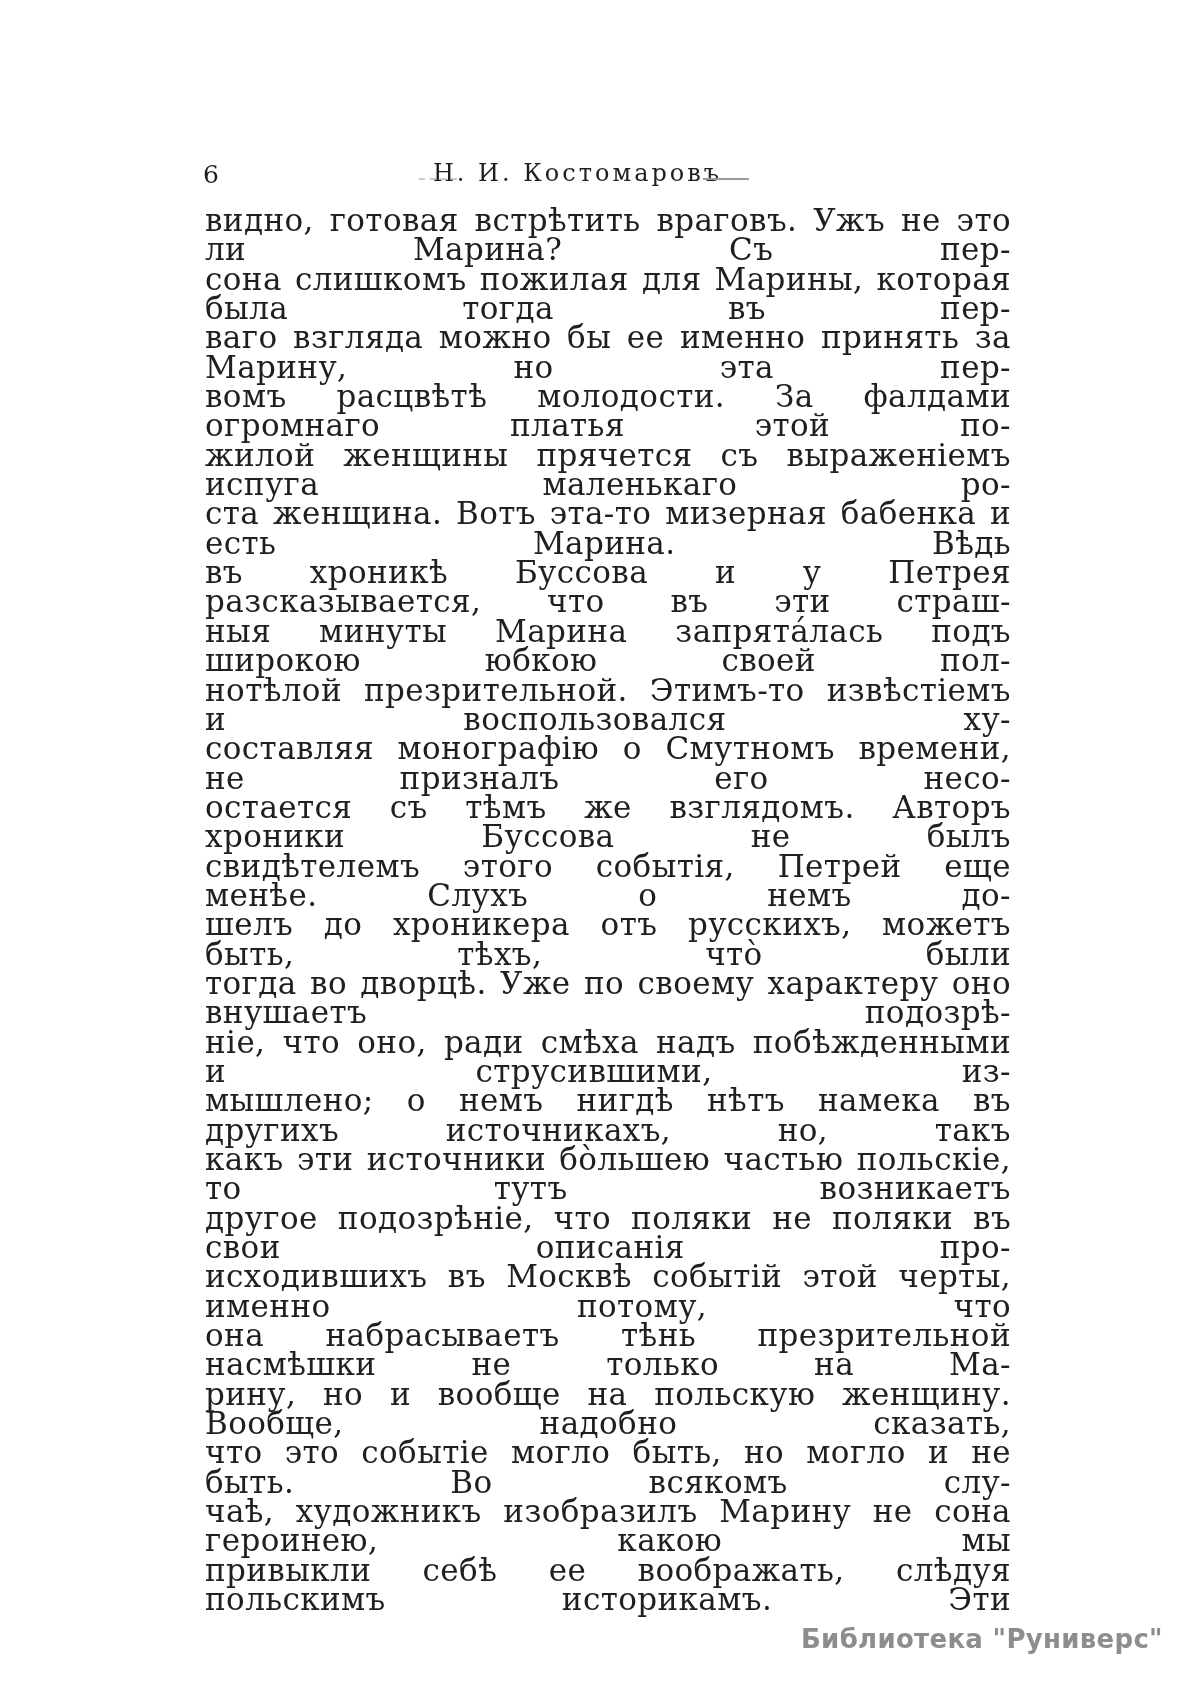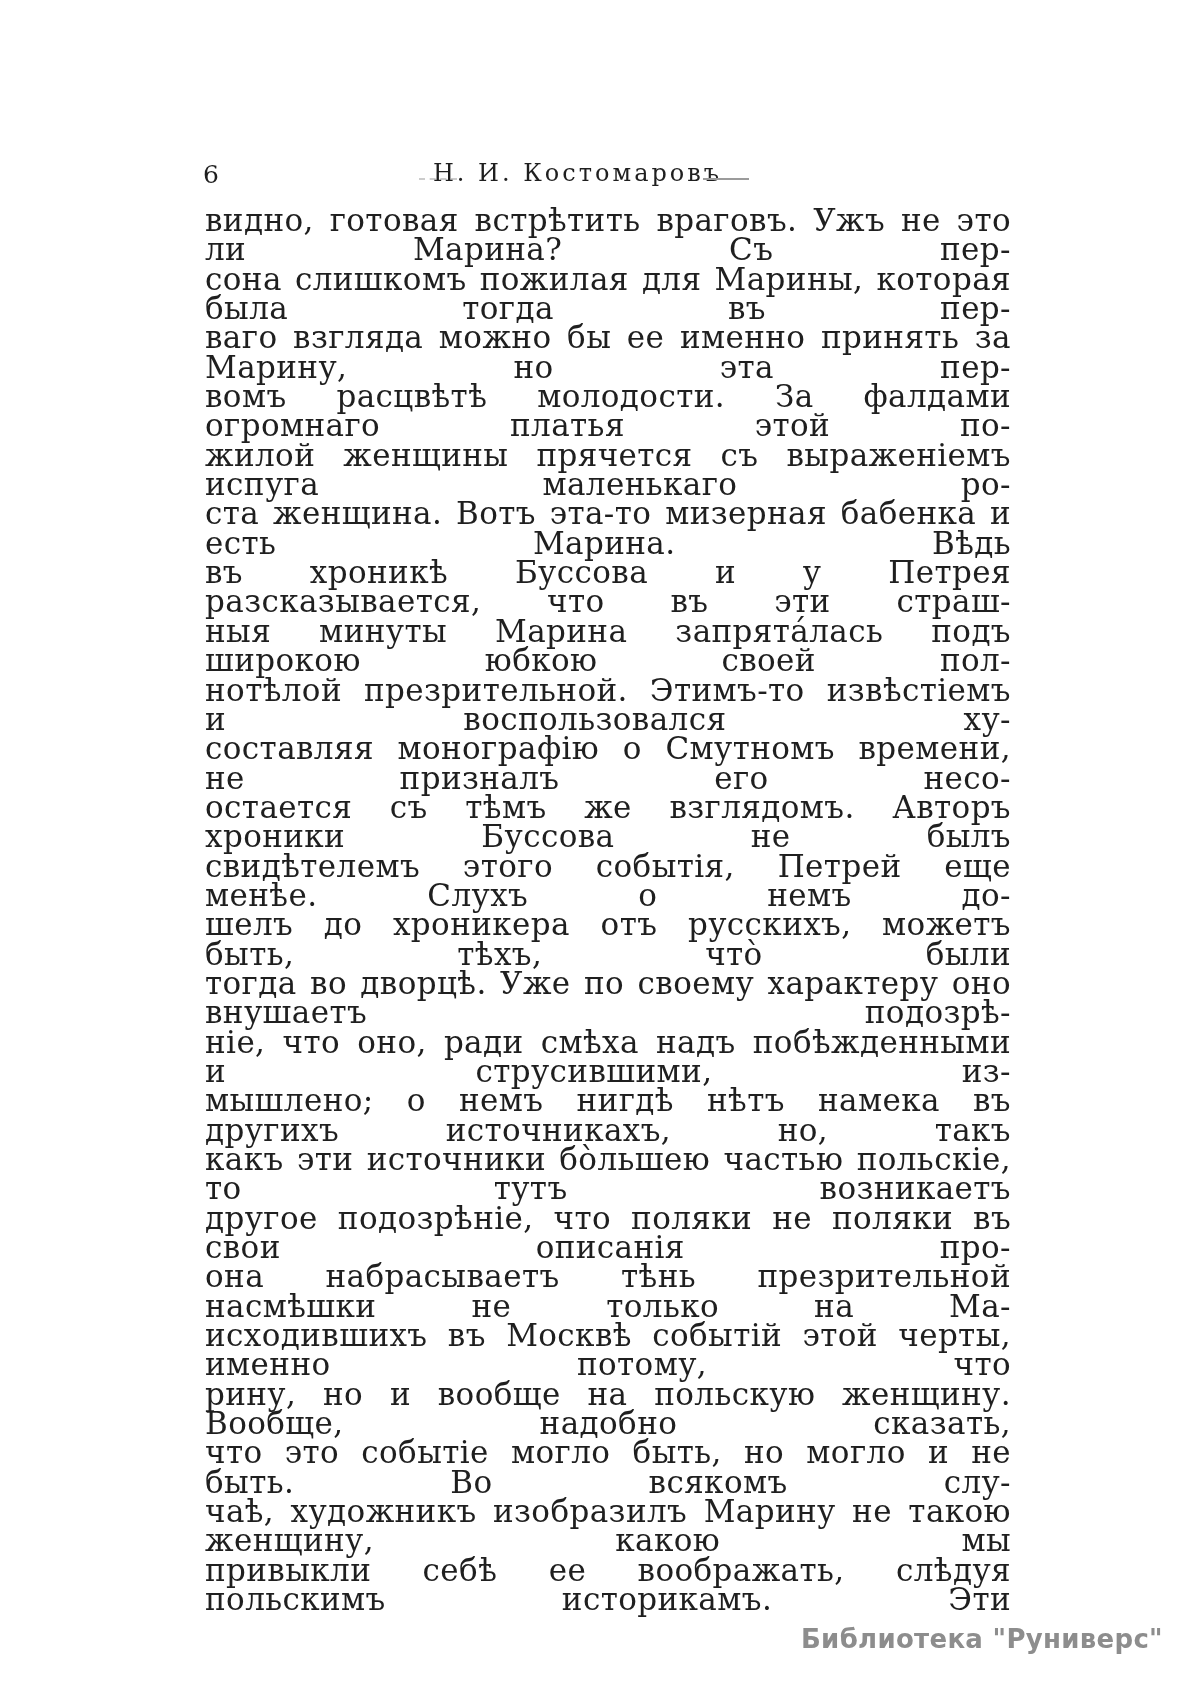--- a/index.html
+++ b/index.html
@@ -117,25 +117,25 @@
         <div class="line jline">нотѣлой презрительной. Этимъ-то извѣстіемъ и воспользовался ху-</div>
         <div class="line jline">составляя монографію о Смутномъ времени, не призналъ его несо-</div>
         <div class="line jline">остается съ тѣмъ же взглядомъ. Авторъ хроники Буссова не былъ</div>
         <div class="line jline">свидѣтелемъ этого событія, Петрей еще менѣе. Слухъ о немъ до-</div>
         <div class="line jline">шелъ до хроникера отъ русскихъ, можетъ быть, тѣхъ, что̀ были</div>
         <div class="line jline">тогда во дворцѣ. Уже по своему характеру оно внушаетъ подозрѣ-</div>
         <div class="line jline">ніе, что оно, ради смѣха надъ побѣжденными и струсившими, из-</div>
         <div class="line jline">мышлено; о немъ нигдѣ нѣтъ намека въ другихъ источникахъ, но, такъ</div>
         <div class="line jline">какъ эти источники бо̀льшею частью польскіе, то тутъ возникаетъ</div>
         <div class="line jline">другое подозрѣніе, что поляки не поляки въ свои описанія про-</div>
+        <div class="line jline">исходившихъ въ Москвѣ событій этой черты, именно потому, что</div>
         <div class="line jline">она набрасываетъ тѣнь презрительной насмѣшки не только на Ма-</div>
-        <div class="line jline">исходившихъ въ Москвѣ событій этой черты, именно потому, что</div>
         <div class="line jline">рину, но и вообще на польскую женщину. Вообще, надобно сказать,</div>
         <div class="line jline">что это событіе могло быть, но могло и не быть. Во всякомъ слу-</div>
-        <div class="line jline">чаѣ, художникъ изобразилъ Марину не такою женщину, какою мы</div>
+        <div class="line jline">чаѣ, художникъ изобразилъ Марину не сона героинею, какою мы</div>
         <div class="line jline">привыкли себѣ ее воображать, слѣдуя польскимъ историкамъ. Эти</div>
       </div>
 
   </div>
 
   <div class="watermark">Библиотека "Руниверс"</div>
 
 </div>
 
 </body></html>

